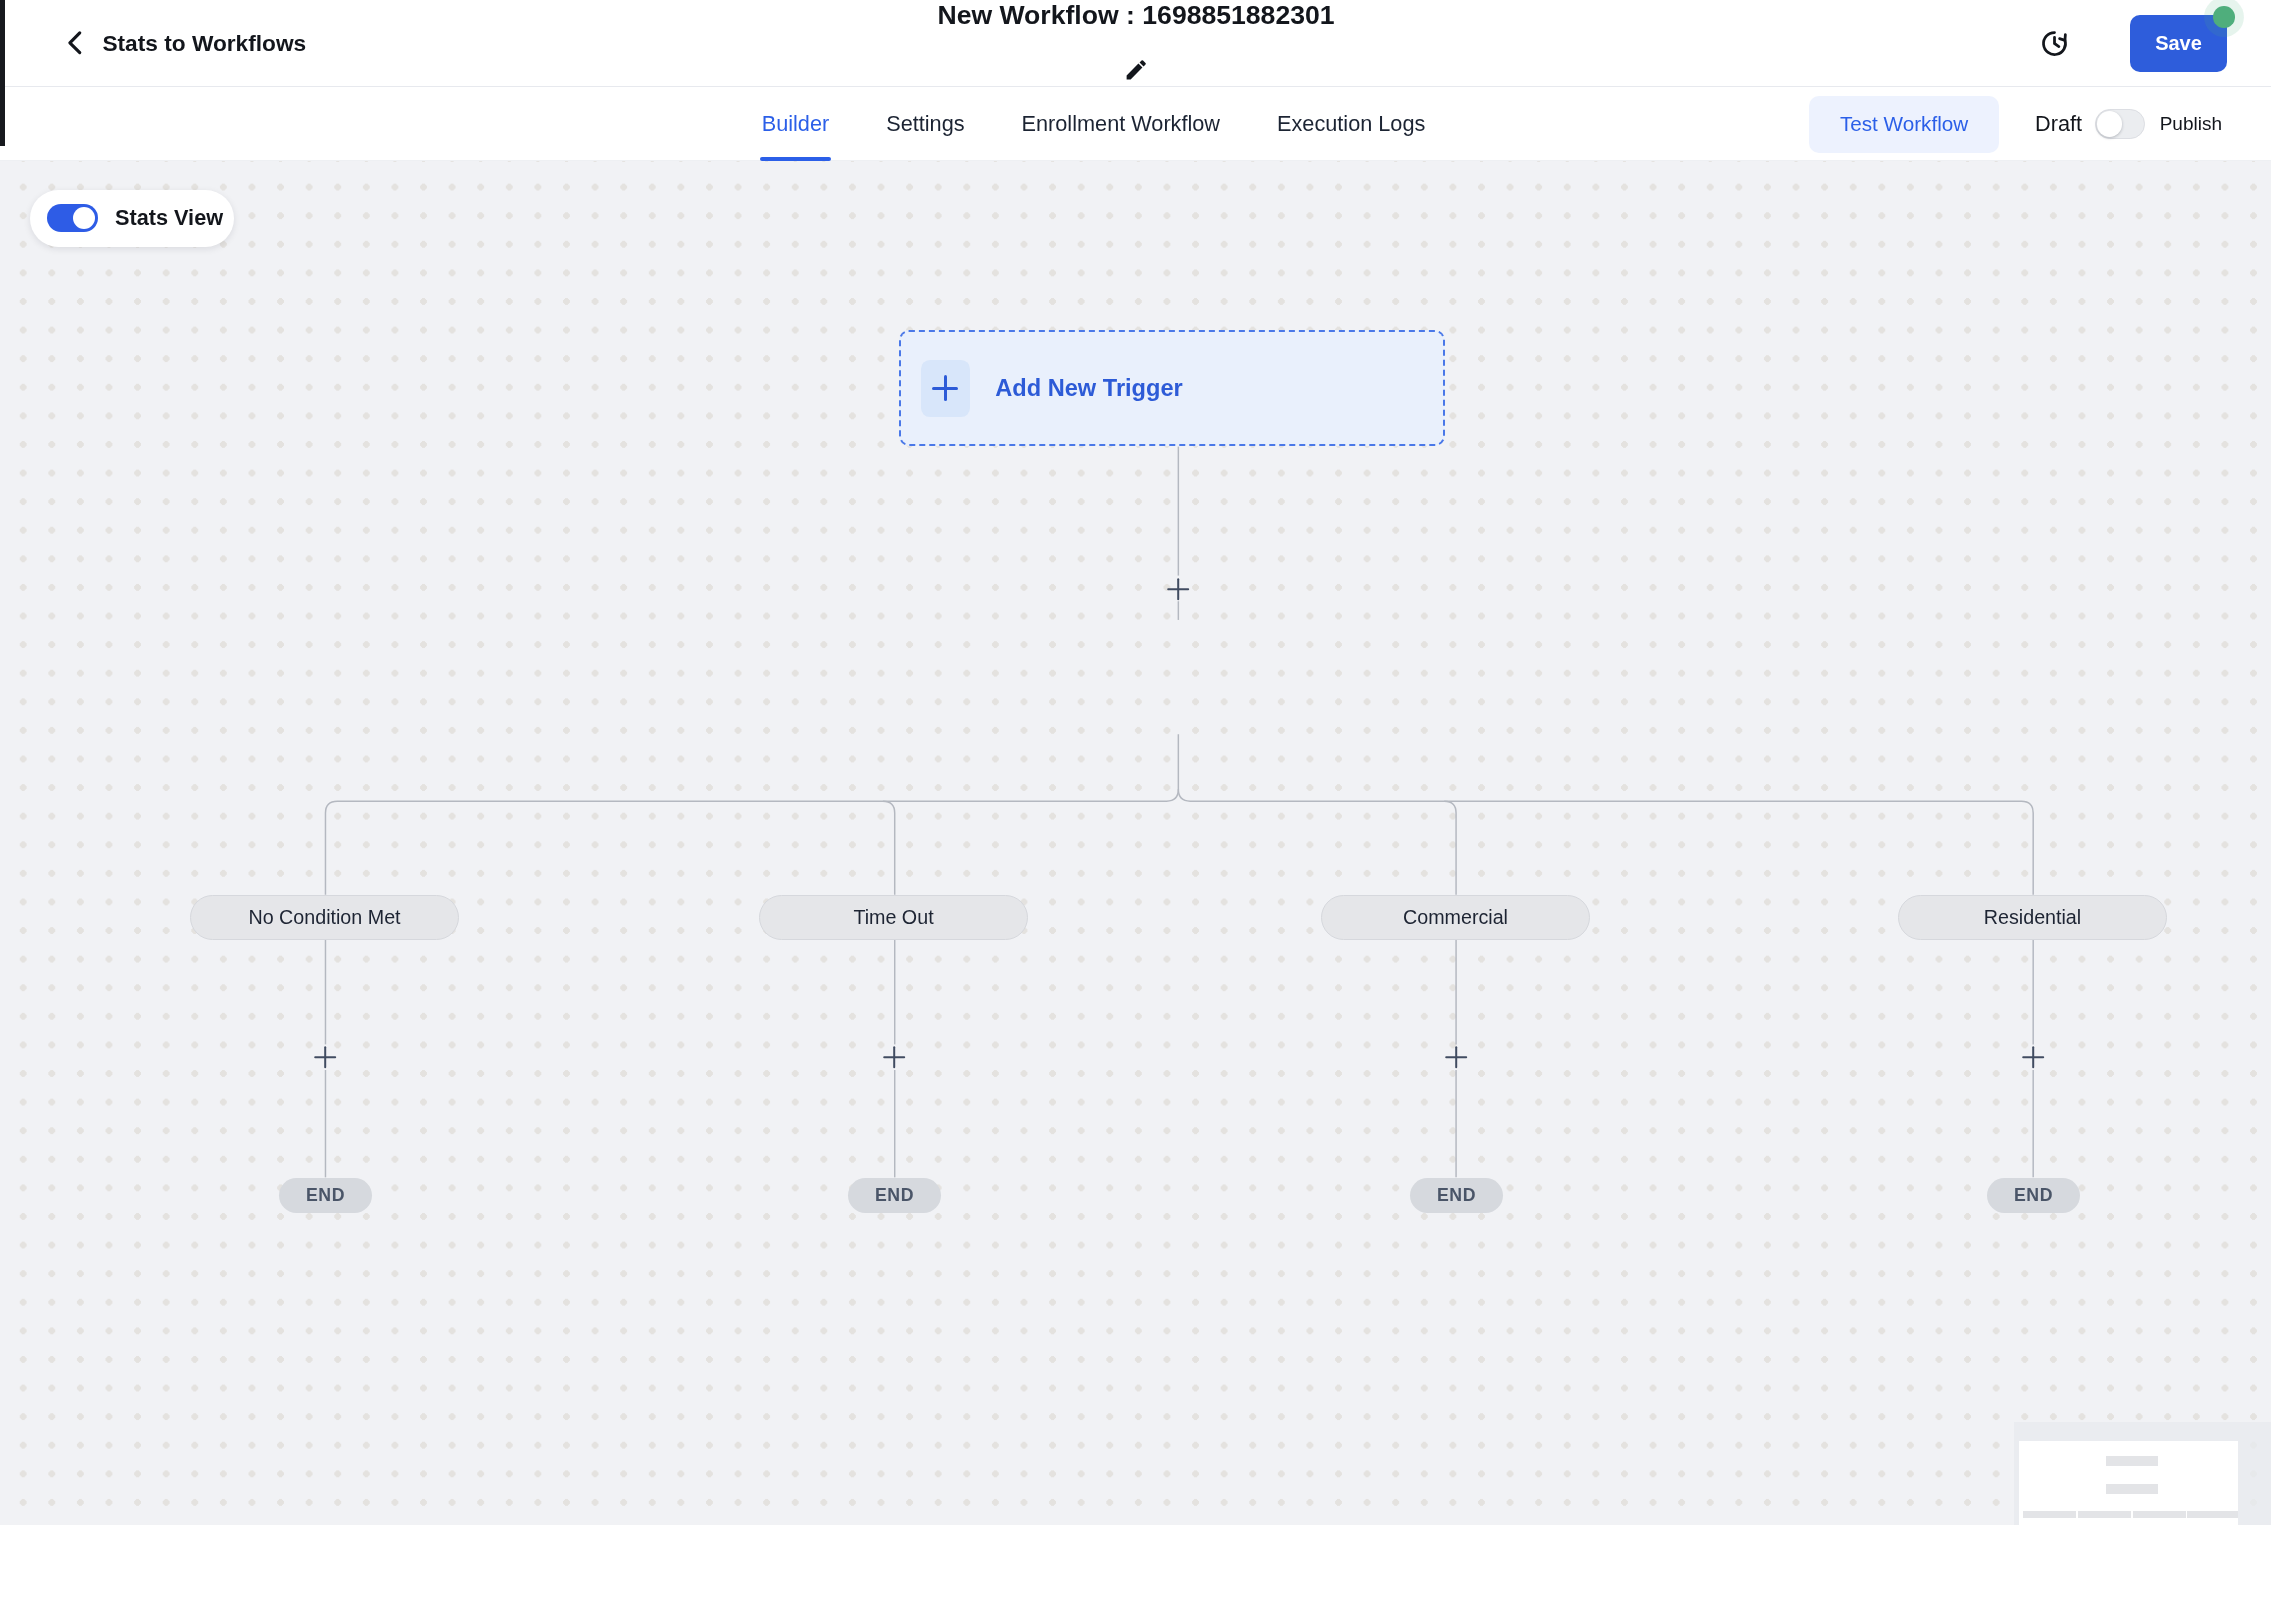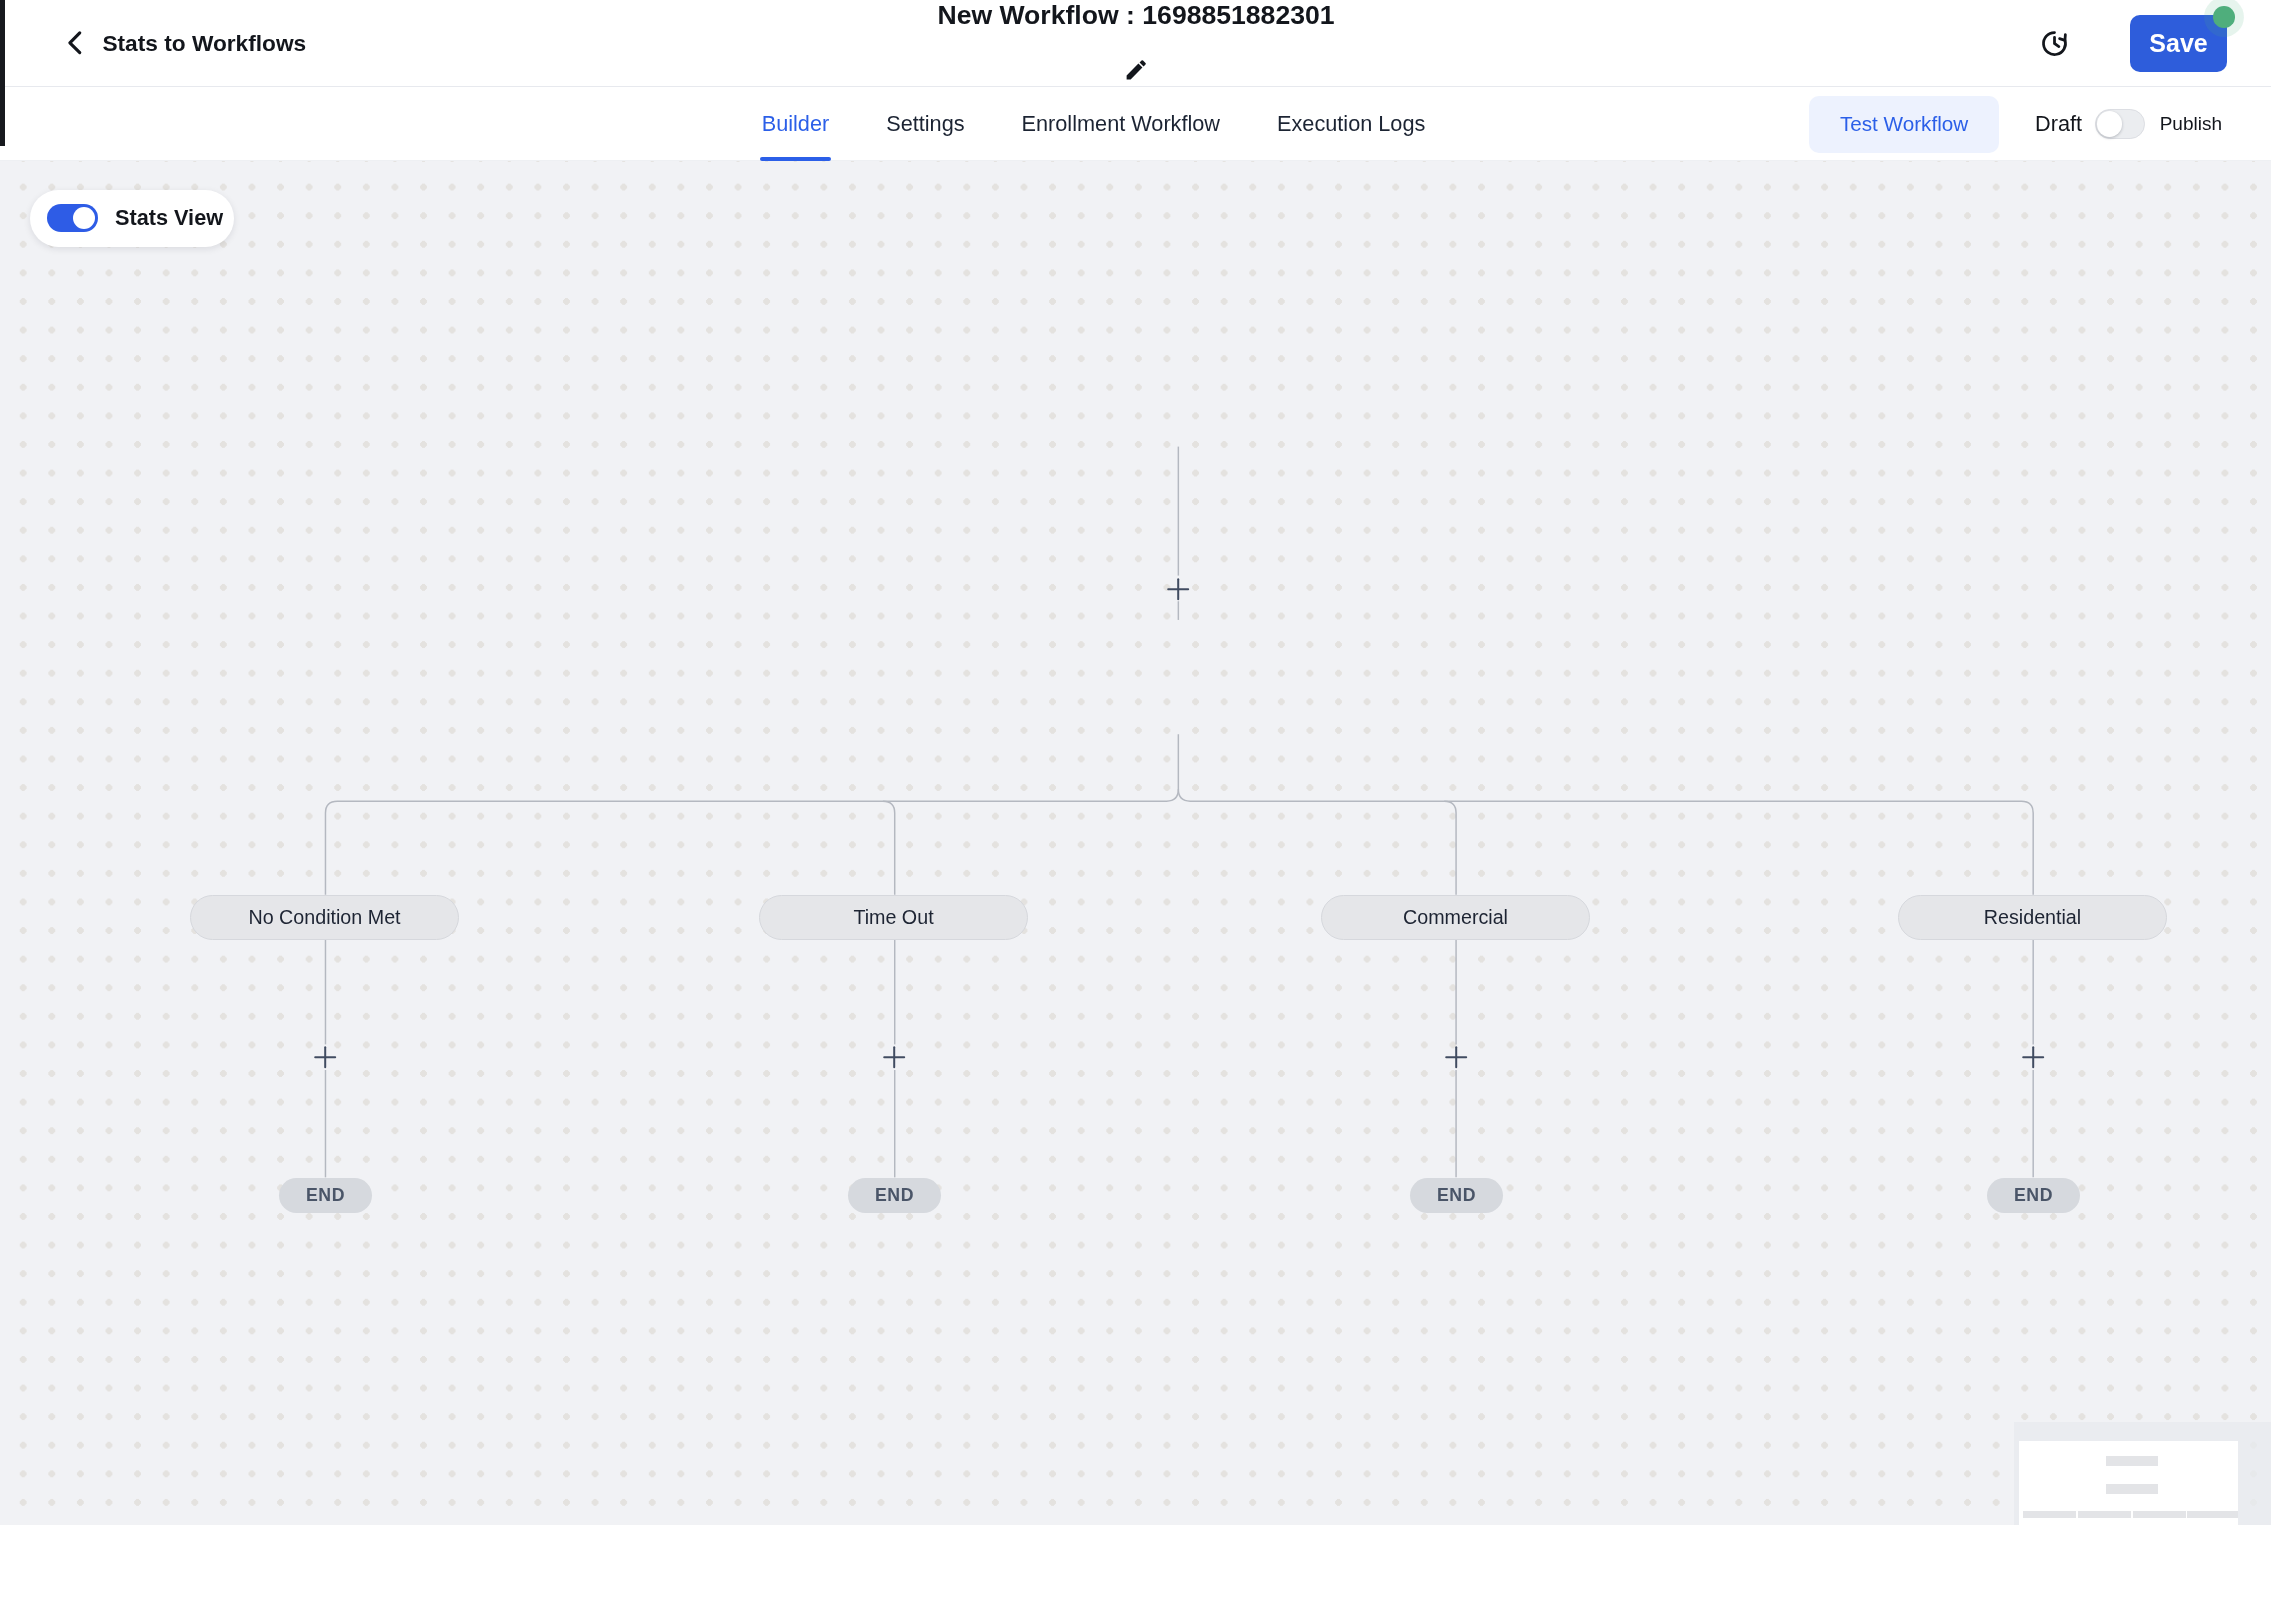--- a/index.html
+++ b/index.html
@@ -8,21 +8,21 @@
   .app { position:relative; width:2272px; height:1623px; }
 
   
   .header { position:relative; height:87px; background:#fff; border-bottom:1px solid #e7e9ee; display:flex; align-items:center; }
   .edge-strip { position:absolute; left:0; top:0; width:4.9px; height:146px; background:#17191e; z-index:30; }
   .back-group { display:flex; align-items:center; gap:13.8px; margin-left:63px; cursor:pointer; }
   .back-label { font-size:22.7px; font-weight:700; color:#13161c; }
   .title-group { position:absolute; left:50%; top:0; height:87px; transform:translateX(-50%); display:flex; align-items:center; gap:25.6px;flex-direction:column; }
   .page-title { font-size:26.6px; font-weight:700; color:#13161c; white-space:nowrap; }
   .header-right { position:absolute; right:45px; top:0; height:87px; display:flex; align-items:center; gap:59px; }
-  .save-btn { position:relative; width:97px; height:57px; background:#2e5ddb; color:#fff; font-size:25px; font-weight:700; border:none; border-radius:9.9px; cursor:pointer; font-family:inherit; }
+  .save-btn { position:relative; width:97px; height:57px; background:#2e5ddb; color:#fff; font-size:20px; font-weight:700; border:none; border-radius:9.9px; cursor:pointer; font-family:inherit; }
   .save-dot { position:absolute; right:-7.9px; top:-8.9px; width:21.7px; height:21.7px; border-radius:50%; background:#4fae7c; box-shadow:0 0 0 8.9px rgba(79,174,124,0.14); }
 
   
   .tabbar { position:relative; height:74px; background:#fff; border-bottom:1px solid #eef0f3; }
   .tabs { position:absolute; left:0; right:0; top:0; height:74px; display:flex; justify-content:center; align-items:stretch; gap:57px; padding-right:85px; }
   .tab { display:flex; align-items:center; font-size:21.7px; font-weight:500; color:#1c2433; cursor:pointer; position:relative; }
   .tab.active { color:#2b5fe8; }
   .tab.active::after { content:""; position:absolute; left:-2px; right:-2px; bottom:0; height:3.9px; border-radius:2px; background:#2b5fe8; }
   .tabbar-right { position:absolute; right:0; top:0; height:74px; display:flex; align-items:center; }
   .test-btn { width:190px; height:57px; background:#edf2fe; color:#2b5fe8; font-size:20.7px; font-weight:500; border:none; border-radius:9.9px; cursor:pointer; font-family:inherit; }
@@ -146,20 +146,26 @@
       </g>
     </svg>
 
     <div class="stats-pill">
       <div class="stats-toggle">
         <div class="stats-knob"></div>
       </div>
       <span class="stats-label">Stats View</span>
     </div>
 
+    <div class="trigger-box">
+      <div class="trigger-plus-tile">
+        <div class="trigger-plus-glyph"></div>
+      </div>
+      <span class="trigger-label">Add New Trigger</span>
+    </div>
 
     <div class="plus-connector" style="left:1178px; top:428px;"></div>
 
 
     <div class="branch-pill" style="left:190px;">No Condition Met</div>
     <div class="branch-pill" style="left:759px;">Time Out</div>
     <div class="branch-pill" style="left:1321px;">Commercial</div>
     <div class="branch-pill" style="left:1898px;">Residential</div>
 
     <div class="plus-connector" style="left:325px;  top:896px;"></div>

